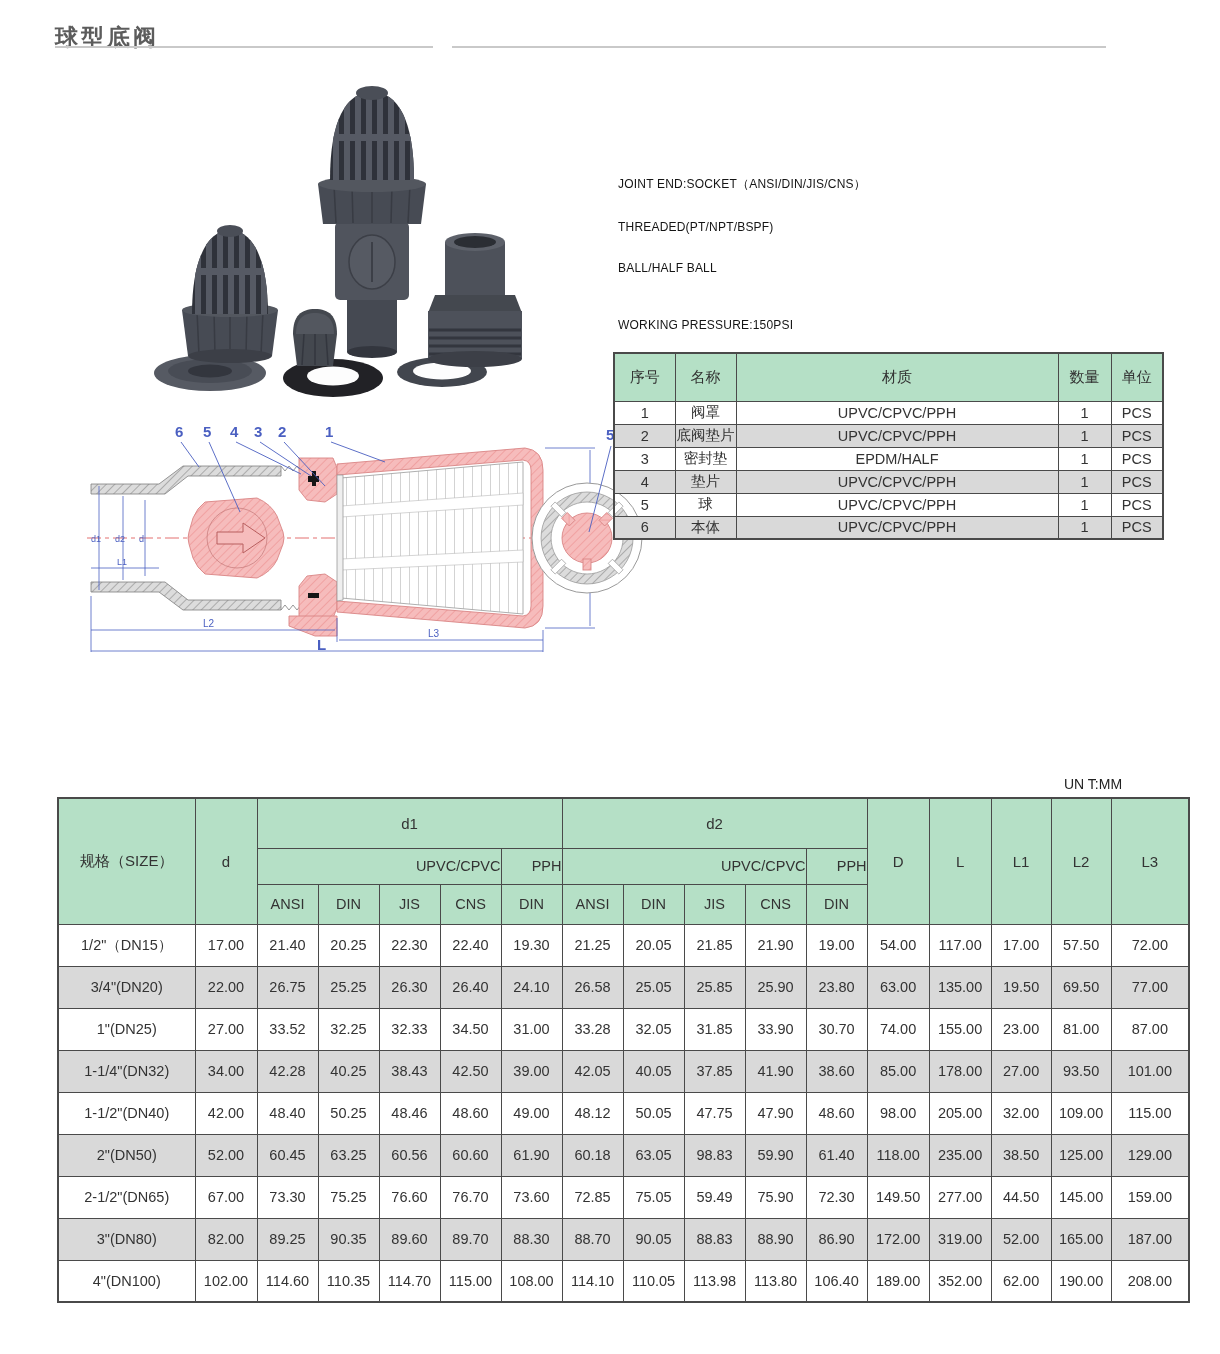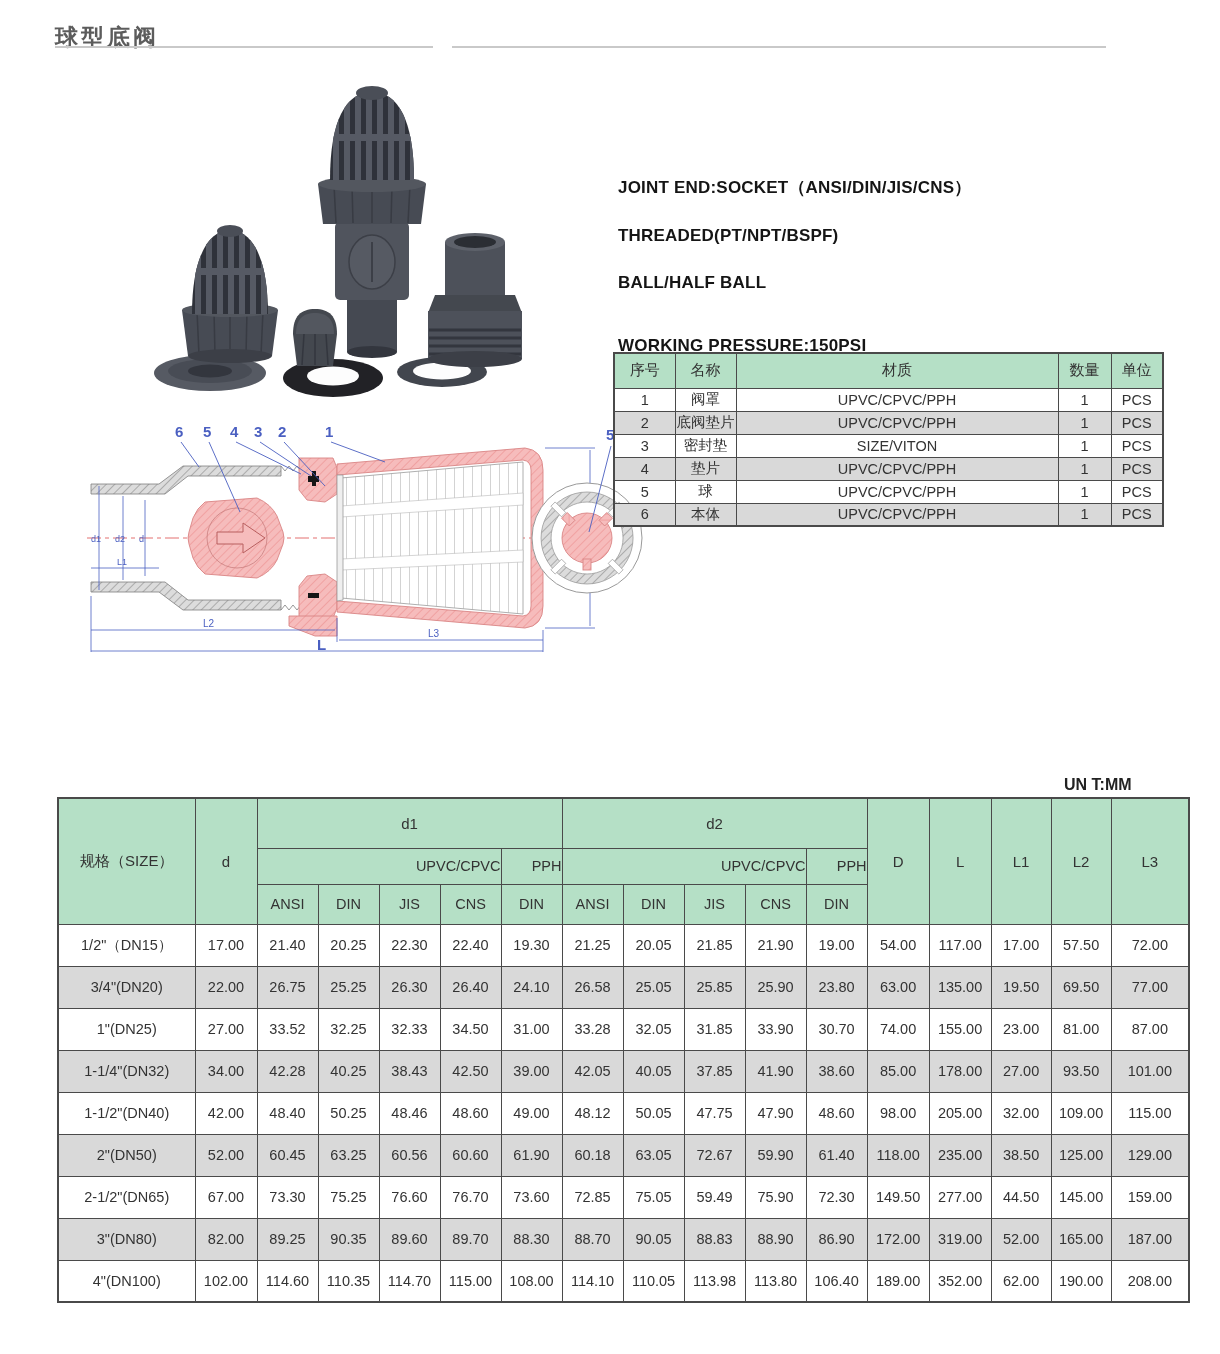--- a/index.html
+++ b/index.html
@@ -15,37 +15,37 @@
   .rule-right { left:452px; width:654px; }
   .title-en { position:absolute; left:452px; top:6px; font-size:23px; font-weight:bold;
               color:#00b291; letter-spacing:0.5px; }
 
   
   .photo { position:absolute; left:90px; top:72px; }
   .drawing { position:absolute; left:85px; top:420px; }
 
   
   .specs { position:absolute; left:618px; top:176px; display:flex; flex-direction:column; gap:27px; }
-  .specs div { font-size:17px; font-weight:bold; color:#151515; letter-spacing:0.2px; }
+  .specs div { font-size:12px; font-weight:normal; color:#151515; letter-spacing:0.2px; }
   .specs div:last-child { margin-top:16px; }
 
   
   table { border-collapse:collapse; table-layout:fixed; }
   td, th { border:1.5px solid #4a4a4a; text-align:center; vertical-align:middle;
            color:#333; font-weight:normal; overflow:hidden; white-space:nowrap; }
   .alt td { background:#d9d9d9; }
   thead th { background:#b5e0c6; }
 
   
   .parts-table { position:absolute; left:613px; top:352px; width:549px; border:2px solid #4a4a4a; }
-  .parts-table th { height:35px; font-size:15px; }
+  .parts-table th { height:48px; font-size:15px; }
   .parts-table td { height:23px; font-size:14.5px; }
 
   
-  .unit-note { position:absolute; left:1064px; top:776px; font-size:16px; font-weight:bold; color:#222; }
+  .unit-note { position:absolute; left:1064px; top:776px; font-size:14px; font-weight:normal; color:#222; }
   .dim-table { position:absolute; left:57px; top:797px; width:1131px; border:2px solid #4a4a4a; }
   .dim-table thead tr.r1 th { height:50px; font-size:15px; }
   .dim-table thead tr.r2 th { height:36px; font-size:14.5px;text-align:right; }
   .dim-table thead tr.r3 th { height:40px; font-size:14.5px;margin-top:28px; }
   .dim-table td { height:42px; font-size:14.5px; }
 </style>
 </head>
 <body>
 
 <div class="page">
@@ -307,21 +307,21 @@
         <tr class="alt">
         <td>2</td>
         <td>底阀垫片</td>
         <td>UPVC/CPVC/PPH</td>
         <td>1</td>
         <td>PCS</td>
       </tr>
         <tr>
         <td>3</td>
         <td>密封垫</td>
-        <td>SIZE/VITON</td>
+        <td>EPDM/HALF</td>
         <td>1</td>
         <td>PCS</td>
       </tr>
         <tr class="alt">
         <td>4</td>
         <td>垫片</td>
         <td>UPVC/CPVC/PPH</td>
         <td>1</td>
         <td>PCS</td>
       </tr>
@@ -495,21 +495,21 @@
         <tr class="alt">
         <td>2"(DN50)</td>
         <td>52.00</td>
         <td>60.45</td>
         <td>63.25</td>
         <td>60.56</td>
         <td>60.60</td>
         <td>61.90</td>
         <td>60.18</td>
         <td>63.05</td>
-        <td>72.67</td>
+        <td>98.83</td>
         <td>59.90</td>
         <td>61.40</td>
         <td>118.00</td>
         <td>235.00</td>
         <td>38.50</td>
         <td>125.00</td>
         <td>129.00</td>
       </tr>
         <tr>
         <td>2-1/2"(DN65)</td>

